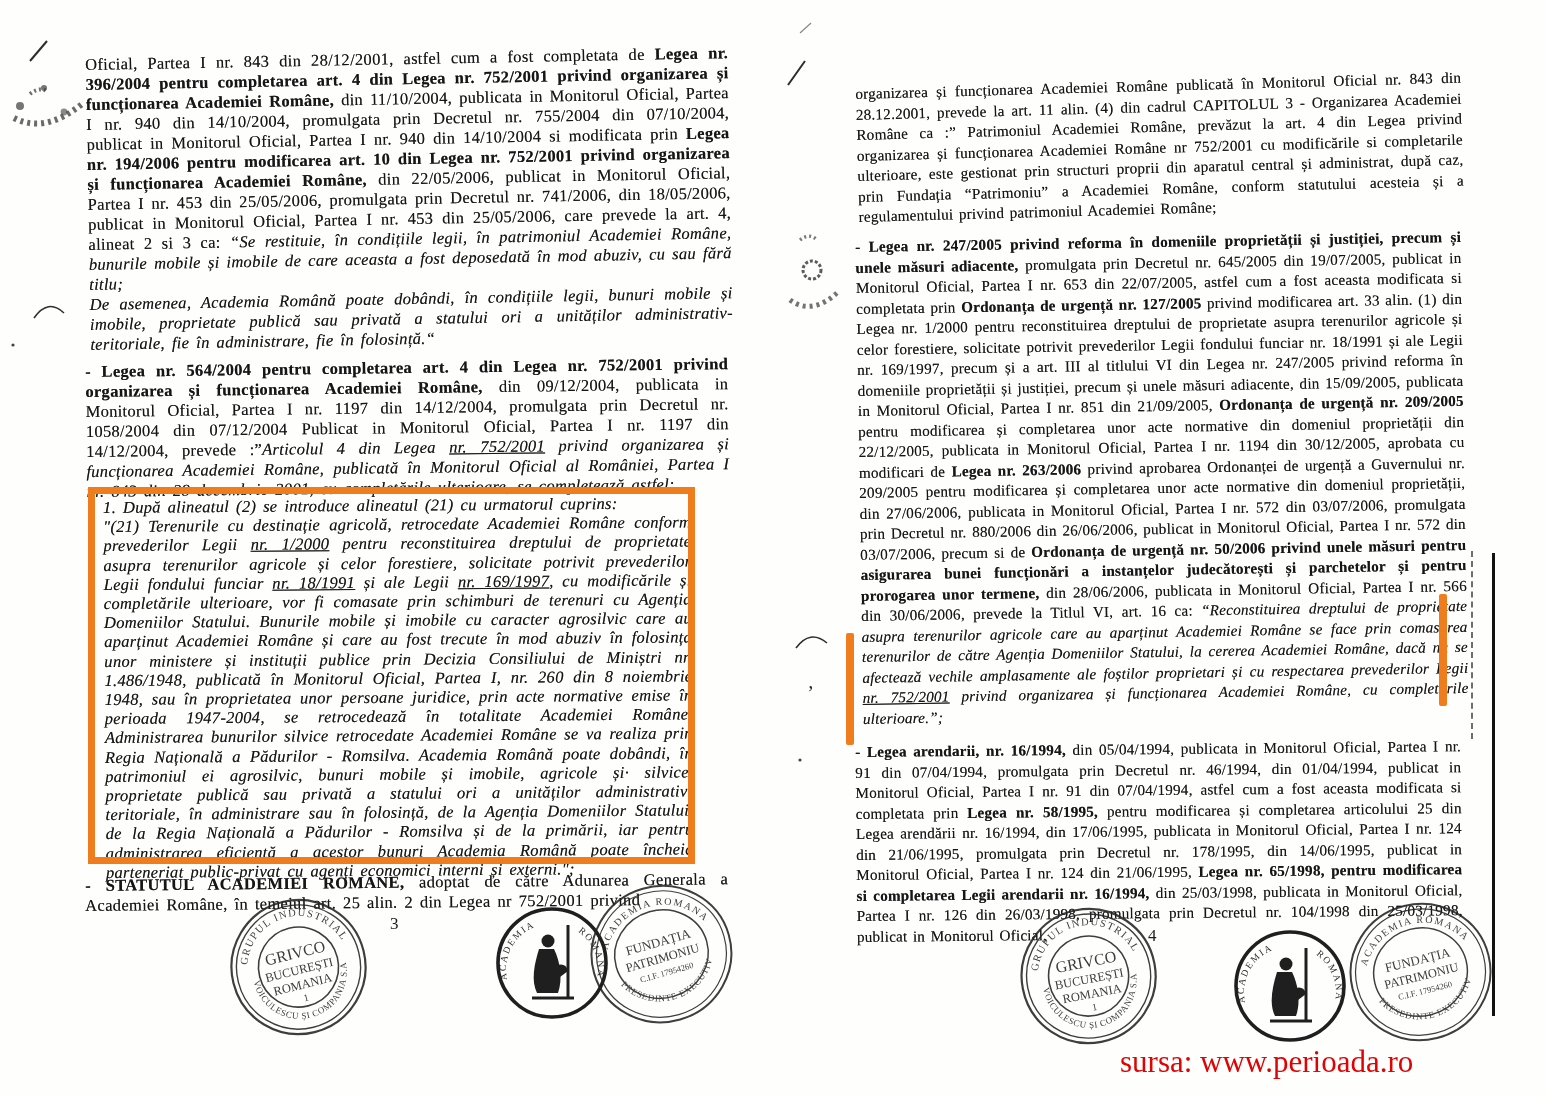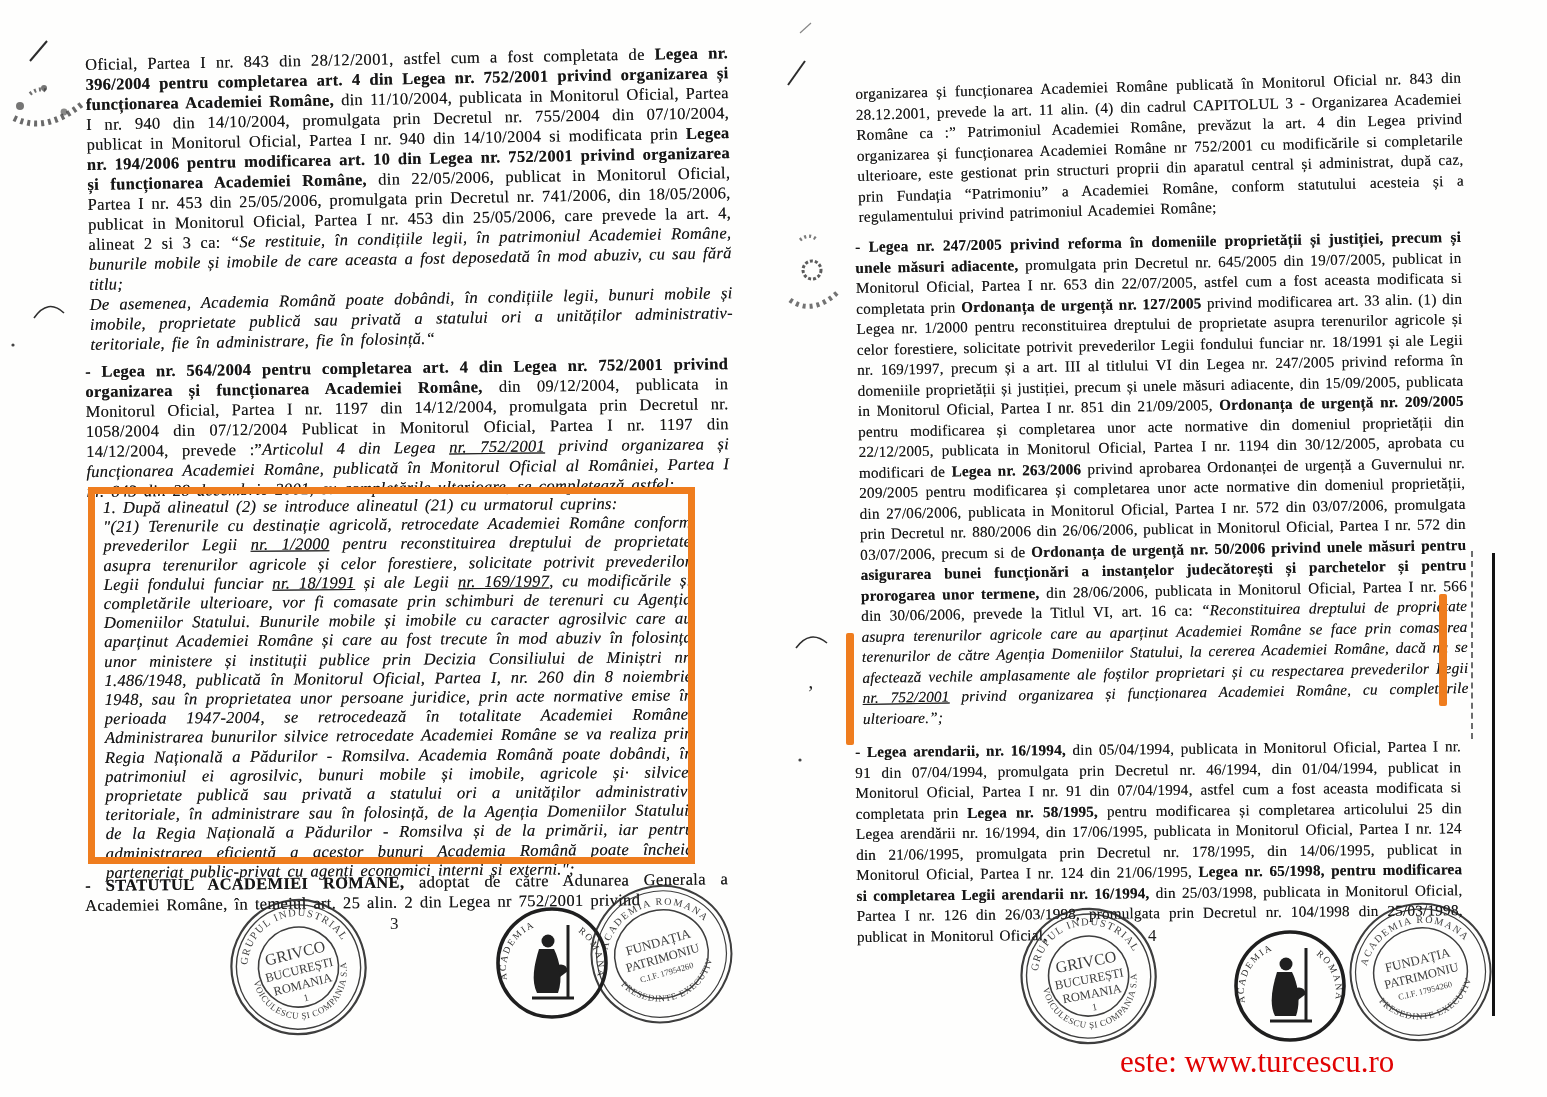--- a/index.html
+++ b/index.html
@@ -190,21 +190,21 @@
       <ellipse cx="76" cy="74" rx="65" ry="63" fill="none" stroke="#242424" stroke-width="1.2"></ellipse>
       <ellipse cx="76" cy="74" rx="47" ry="44" fill="none" stroke="#242424" stroke-width="1.5"></ellipse>
       <text font-size="10" letter-spacing="1.6"><textPath href="#p2t" startOffset="50%" text-anchor="middle">ACADEMIA ROMANA</textPath></text>
       <text font-size="9" letter-spacing="0.8"><textPath href="#p2b" startOffset="50%" text-anchor="middle">PRESEDINTE EXECUTIV</textPath></text>
       <text x="76" y="66" text-anchor="middle" font-size="13">FUNDAȚIA</text>
       <text x="76" y="82" text-anchor="middle" font-size="12.5">PATRIMONIU</text>
       <text x="76" y="96" text-anchor="middle" font-size="8.5">C.I.F. 17954260</text>
     </svg>
   </div>
 
-  <div class="watermark">este: www.turcescu.ro</div>
+  <div class="watermark">sursa: www.perioada.ro</div>
 
   <svg class="artifacts" width="1547" height="1097" viewBox="0 0 1547 1097">
 
     <line x1="30" y1="61" x2="47" y2="41" stroke="#2c2c2c" stroke-width="2"></line>
     <path d="M 14,118 Q 45,134 82,104" fill="none" stroke="#383838" stroke-width="6" stroke-dasharray="3 4" opacity="0.75"></path>
     <path d="M 30,94 q 10,-8 18,-2" fill="none" stroke="#333" stroke-width="4" stroke-dasharray="2 3" opacity="0.7"></path>
     <circle cx="20" cy="106" r="4" fill="#3a3a3a" opacity="0.7"></circle>
     <circle cx="44" cy="88" r="3" fill="#3a3a3a" opacity="0.7"></circle>
     <circle cx="64" cy="112" r="3.4" fill="#3a3a3a" opacity="0.6"></circle>
     <path d="M 34,318 q 14,-20 30,-5" fill="none" stroke="#2e2e2e" stroke-width="1.6"></path>

